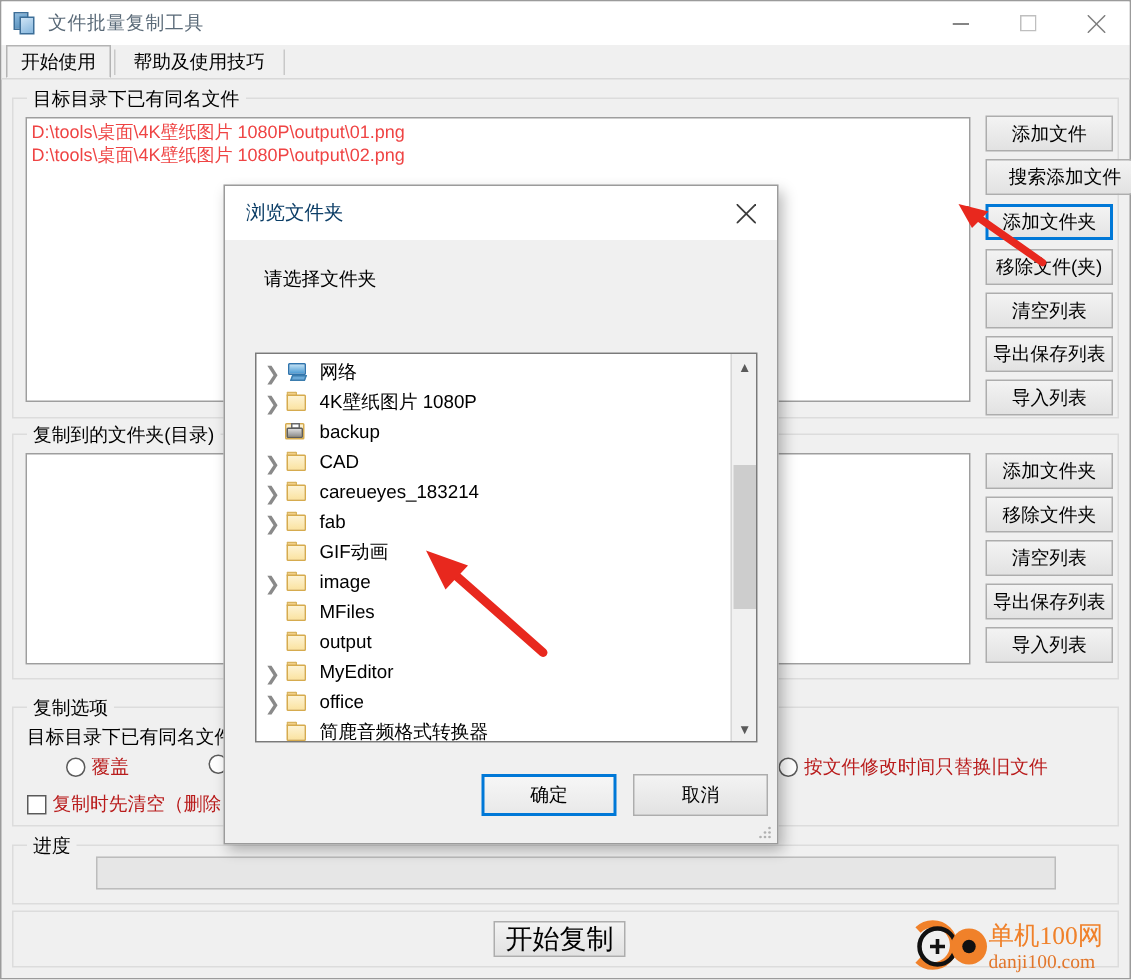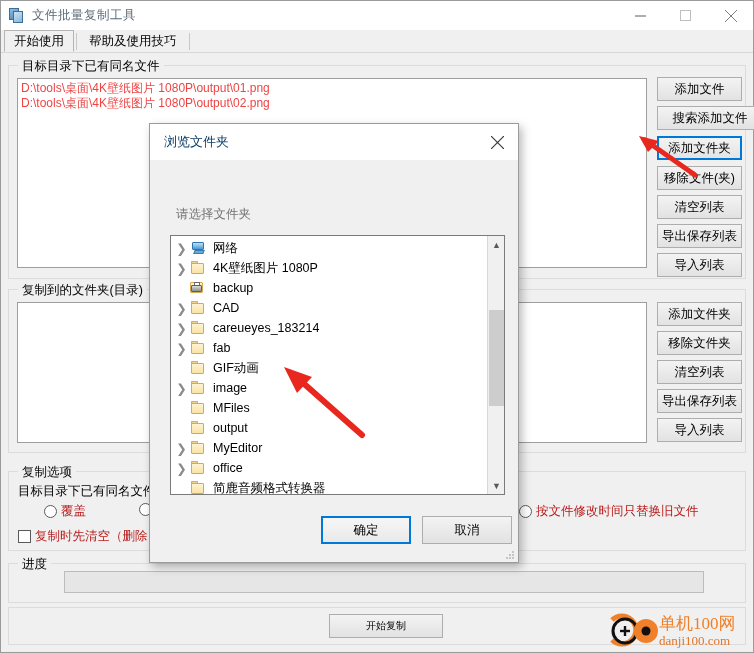--- a/index.html
+++ b/index.html
@@ -157,25 +157,25 @@
   .bottombar {
     position: absolute;
     left: 7px; top: 606px;
     width: 738px; height: 38px;
     background: #f0f0f0;
     border: 1px solid #dcdcdc;
   }
   .start-btn {
     position: absolute;
     left: 328px; top: 613px;
-    width: 114px; height: 24px;
+    width: 88px; height: 24px;
     background: linear-gradient(#f3f3f3,#e2e2e2);
     border: 1px solid #adadad;
     display: flex; align-items: center; justify-content: center;
-    font-size: 10px;
+    font-size: 18px;
   }
 
   
   .dialog {
     position: absolute;
     left: 148px; top: 122px;
     width: 370px; height: 440px;
     background: #f0f0f0;
     border: 1px solid #9b9b9b;
     box-shadow: 3px 4px 9px rgba(0,0,0,.28);
@@ -192,21 +192,21 @@
     color: #0b3d66;
   }
   .dlg-close {
     position: absolute; right: 0; top: 0;
     width: 42px; height: 36px;
     display: flex; align-items: center; justify-content: center;
     color: #404040;
   }
   .dlg-prompt {
     position: absolute; left: 26px; top: 54px;
-    font-size: 12.5px; color: #737373; margin-top: 28px;
+    font-size: 12.5px; color: #000000;
   }
   .tree {
     position: absolute; left: 20px; top: 111px;
     width: 335px; height: 260px;
     background: #fff;
     border: 1px solid #7a7a7a;
     overflow: hidden;
   }
   .tree-inner { position: absolute; left: 0; top: 2px; width: 313px; }
   .tree-row {

